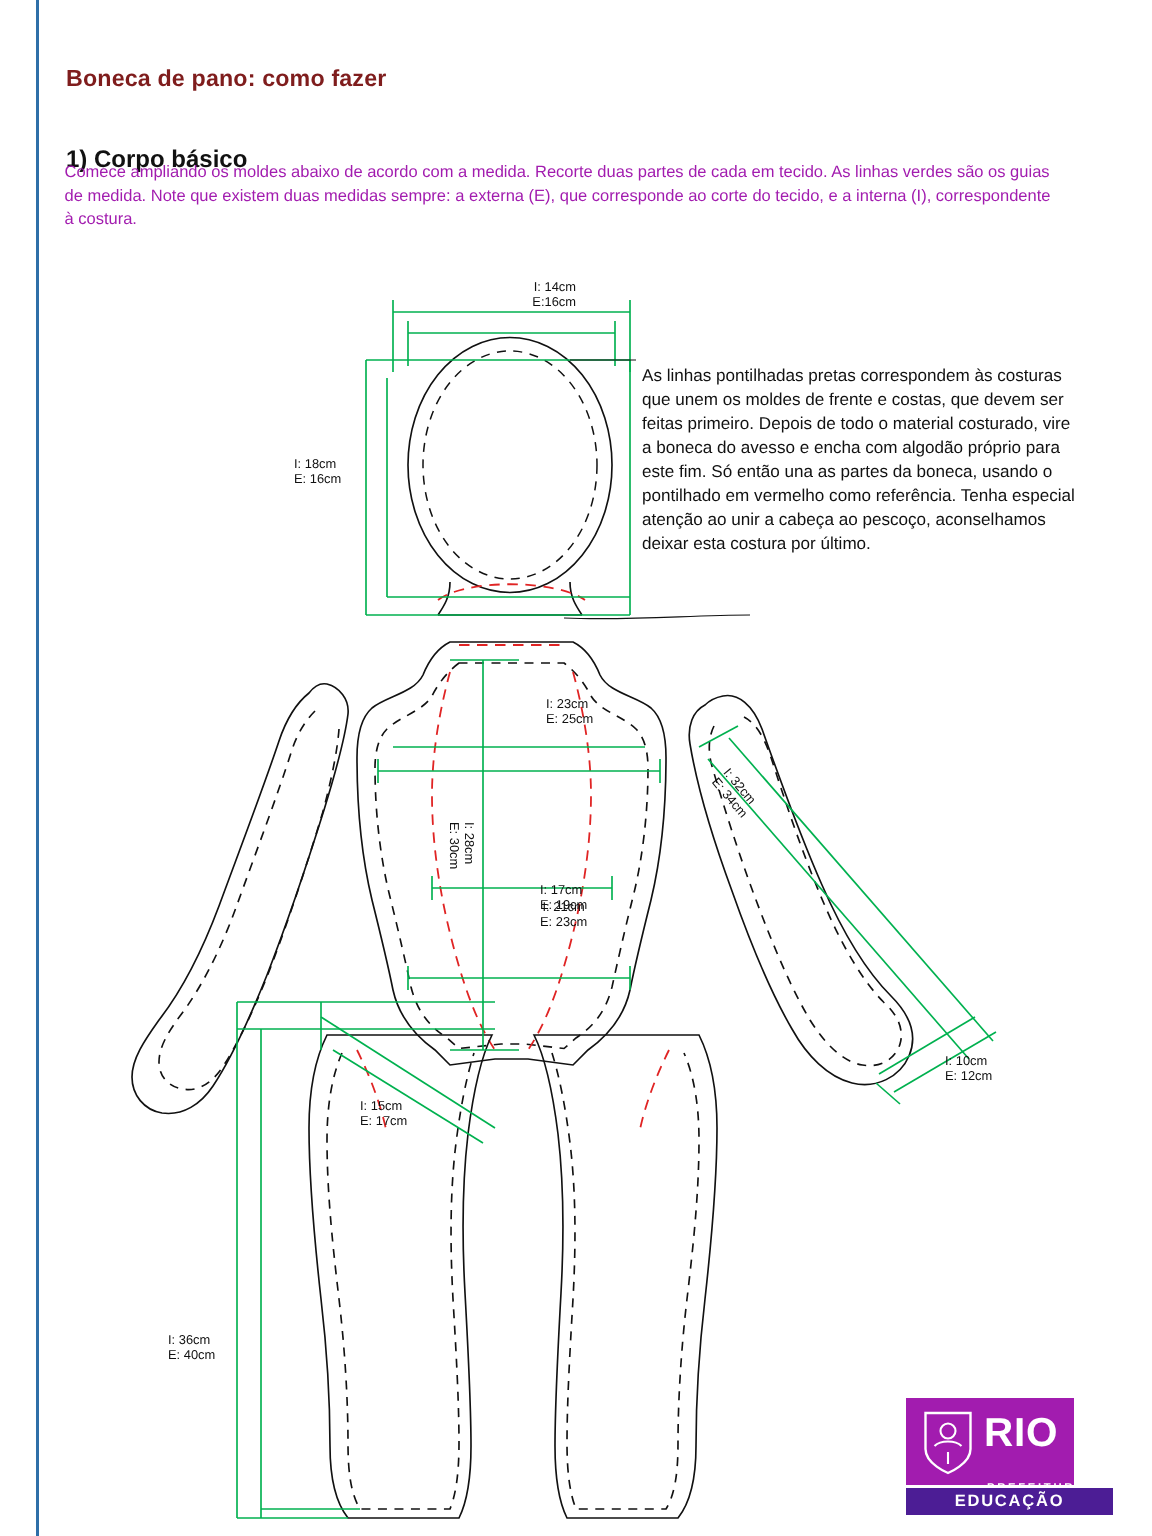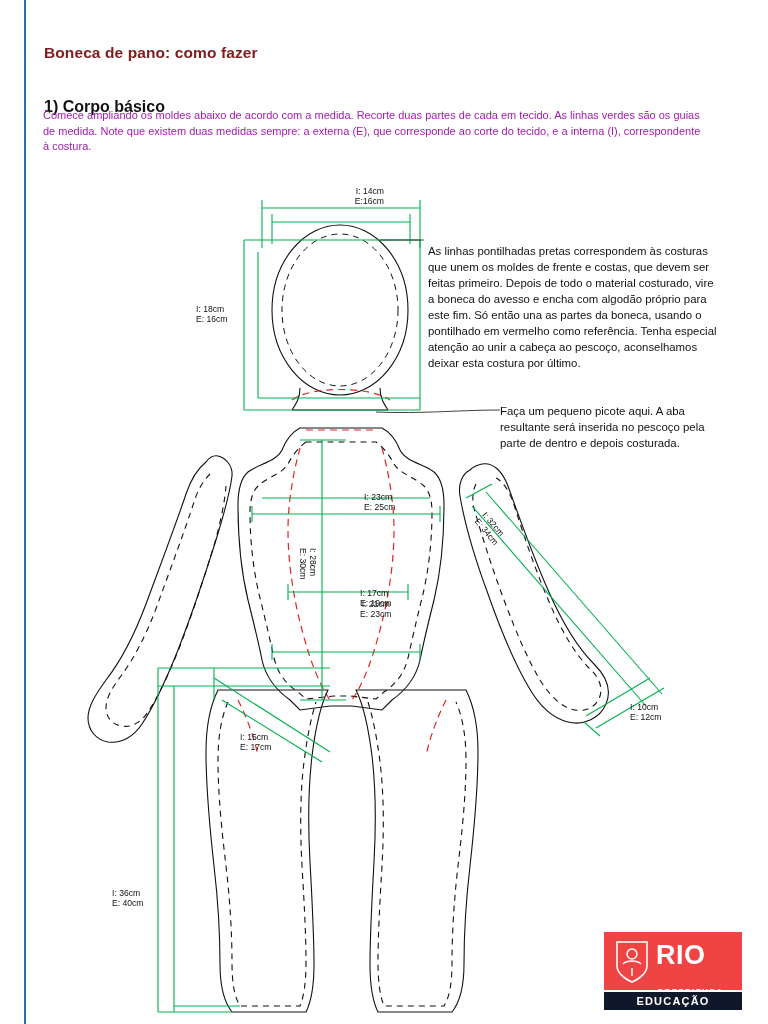--- a/index.html
+++ b/index.html
@@ -141,22 +141,22 @@
   .rio {
     position: absolute;
     left: 604px;
     top: 932px;
     width: 138px;
     height: 78px;
   }
   .rio-main {
     position: absolute;
     left: 0; top: 0;
-    width: 138px; height: 58px;
-    background: #ef4444;
+    width: 112px; height: 58px;
+    background: #a21caf;
   }
   .rio-word {
     position: absolute;
     left: 52px; top: 8px;
     font-size: 27px;
     font-weight: bold;
     color: #ffffff;
     letter-spacing: .5px;
   }
   .rio-sub {
@@ -165,21 +165,21 @@
     font-size: 7.5px;
     font-weight: bold;
     color: #ffffff;
     letter-spacing: 1.8px;
     margin-top: 19px;
   }
   .rio-edu {
     position: absolute;
     left: 0; top: 60px;
     width: 138px; height: 18px;
-    background: #0f172a;
+    background: #4c1d95;
     color: #ffffff;
     font-size: 11px;
     font-weight: bold;
     letter-spacing: 1.2px;
     text-align: center;
     line-height: 18px;
   }
   .rio-crest {
     position: absolute;
     left: 10px; top: 6px;
@@ -199,21 +199,20 @@
 <div class="page">
 
   <div class="left-rule"></div>
 
   <div class="title">Boneca de pano: como fazer</div>
 
 
   <div class="sec-title">1) Corpo básico</div>
   <div class="sec-body">Comece ampliando os moldes abaixo de acordo com a medida. Recorte duas partes de cada em tecido. As linhas verdes são os guias de medida. Note que existem duas medidas sempre: a externa (E), que corresponde ao corte do tecido, e a interna (I), correspondente à costura.</div>
   <div class="note-right">As linhas pontilhadas pretas correspondem às costuras que unem os moldes de frente e costas, que devem ser feitas primeiro. Depois de todo o material costurado, vire a boneca do avesso e encha com algodão próprio para este fim. Só então una as partes da boneca, usando o pontilhado em vermelho como referência. Tenha especial atenção ao unir a cabeça ao pescoço, aconselhamos deixar esta costura por último.</div>
-  <div class="note-pico">Faça um pequeno picote aqui. A aba resultante será inserida no pescoço pela parte de dentro e depois costurada.</div>
 
   <svg class="art" viewBox="0 0 768 1024">
     <g fill="none" stroke="#111" stroke-width="1.1">
 
       <ellipse cx="340" cy="310" rx="68" ry="85"></ellipse>
       <ellipse cx="340" cy="310" rx="58" ry="76" stroke="#111" stroke-width="1" stroke-dasharray="6 5"></ellipse>
       <path d="M300 388 C300 398 296 404 292 410"></path>
       <path d="M380 388 C380 398 384 404 388 410"></path>
       <path d="M292 410 L388 410"></path>
       <path d="M292 400 C310 386 370 386 390 400" stroke="#e02424" stroke-width="1.2" stroke-dasharray="7 5"></path>
@@ -398,21 +397,21 @@
         <path d="M380 240 L424 240"></path>
         <path d="M376 412 C420 414 460 410 500 410"></path>
       </g>
     </g>
   </svg>
 
   <div class="meas center" style="left:298px; top:186px; width:86px;">I: 14cm
 E:16cm</div>
   <div class="meas" style="left:196px; top:304px;">I: 18cm
 E: 16cm</div>
-  <div class="meas" style="left:364px; top:492px;">I: 23cm
+  <div class="meas" style="left:364px; top:464px;">I: 23cm
 E: 25cm</div>
   <div class="meas rot" style="left:318px; top:548px; transform: rotate(90deg);">I: 28cm
 E: 30cm</div>
   <div class="meas" style="left:360px; top:566px;margin-top:22px;">I: 17cm
 E: 19cm</div>
   <div class="meas" style="left:360px; top:599px;text-align:center;">I: 21cm
 E: 23cm</div>
   <div class="meas rot" style="left:488px; top:510px; transform: rotate(50deg);">I: 32cm
 E: 34cm</div>
   <div class="meas" style="left:630px; top:702px;">I: 10cm

